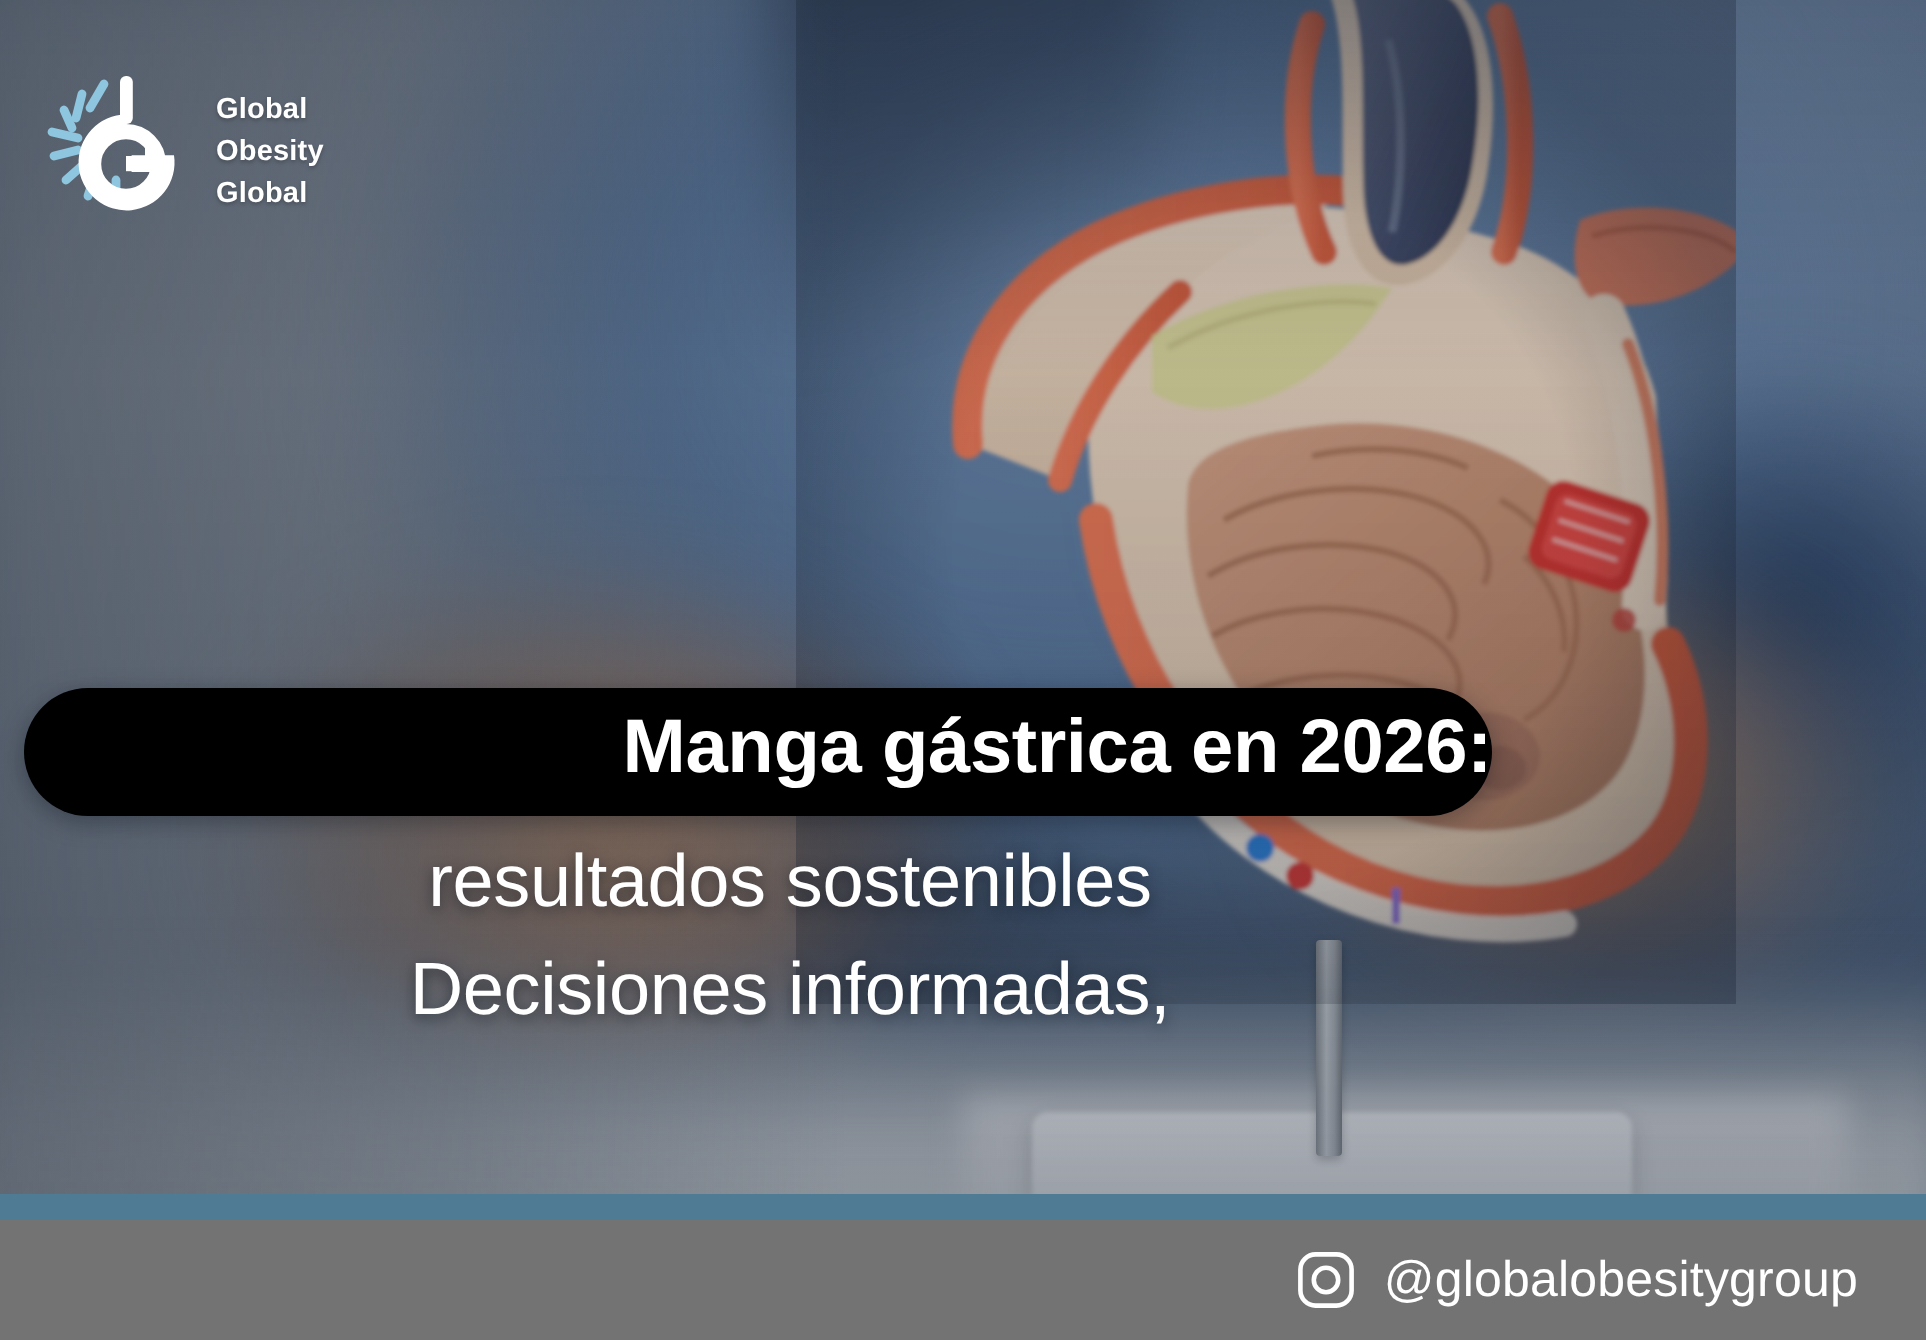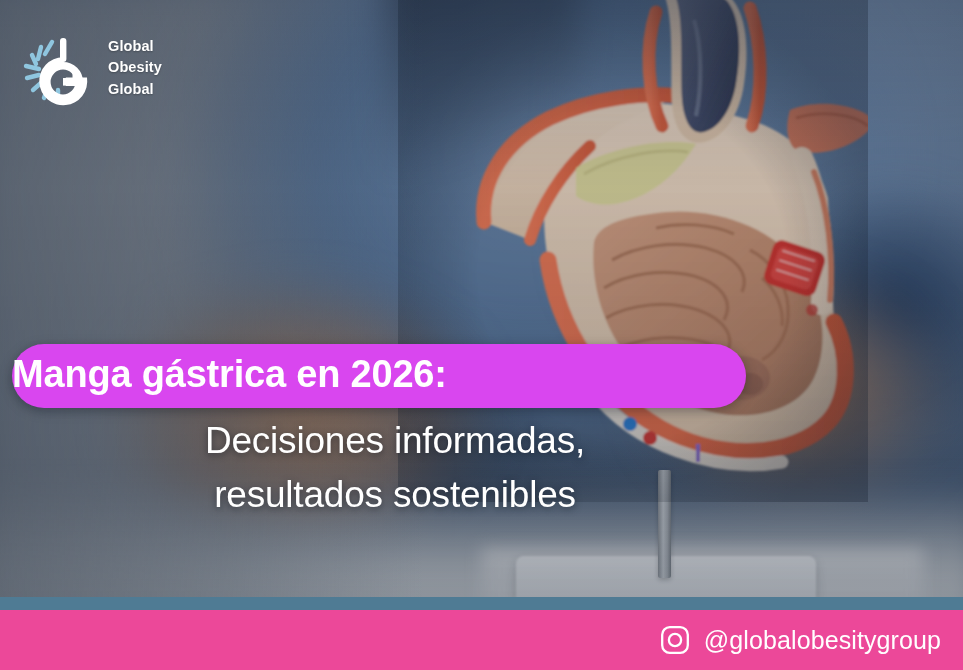--- a/index.html
+++ b/index.html
@@ -106,42 +106,42 @@
     background:linear-gradient(180deg, rgba(20,30,48,.30) 0%, rgba(20,30,48,.18) 28%, rgba(18,28,46,.26) 62%, rgba(18,28,46,.34) 100%);
   }
   .overlay-left{
     position:absolute; left:0; top:0; width:44%; height:100%;
     background:linear-gradient(90deg, rgba(60,70,84,.55) 0%, rgba(60,70,84,.30) 55%, rgba(60,70,84,0) 100%);
   }
 
   
   .logo{
     position:absolute; left:22px; top:28px;
-    display:flex; align-items:center; gap:14px;
+    display:flex; align-items:flex-end; gap:14px;
     z-index:6;
   }
   .logo-mark{ width:72px; height:80px; position:relative; }
   .logo-mark svg{ width:100%; height:100%; display:block; }
   .logo-text{
     color:#ffffff;
     font-size:14.5px;
     font-weight:600;
     line-height:1.45;
     letter-spacing:.1px;
     text-shadow:0 1px 2px rgba(0,0,0,.28);
   }
   .logo-text div{ white-space:nowrap; }
 
   
   .title-pill{
     position:absolute; left:12px; top:344px;
     width:734px; height:64px;
-    background:#d946ef;
+    background:#000000;
     border-radius:34px;
-    display:flex; align-items:center; justify-content:flex-start;
+    display:flex; align-items:center; justify-content:flex-end;
     z-index:6;
     box-shadow:0 3px 12px rgba(6,12,24,.35);
   }
   .title-pill .t{
     color:#ffffff;
     font-size:38px;
     font-weight:700;
     letter-spacing:-.2px;
     white-space:nowrap;
     padding-bottom:3px;
@@ -162,24 +162,24 @@
   .subtitle div{ white-space:nowrap; }
 
   
   .divider{
     position:absolute; left:0; bottom:60px; width:100%; height:13px;
     background:#4f7b94;
     z-index:7;
   }
   .footer{
     position:absolute; left:0; bottom:0; width:100%; height:60px;
-    background:#ec4899;
+    background:#737373;
     z-index:7;
     display:flex; align-items:center; justify-content:flex-end;
-    padding-right:22px;
+    padding-right:34px;
     gap:14px;
   }
   .ig-icon{ width:30px; height:30px; display:block; flex:0 0 auto; }
   .handle{
     color:#ffffff;
     font-size:25px;
     font-weight:400;
     letter-spacing:.1px;
     white-space:nowrap;
   }
@@ -343,22 +343,22 @@
       <div>Obesity</div>
       <div>Global</div>
     </div>
   </div>
 
   <div class="title-pill">
     <span class="t">Manga gástrica en 2026:</span>
   </div>
 
   <div class="subtitle">
+    <div>resultados sostenibles</div>
     <div>Decisiones informadas,</div>
-    <div>resultados sostenibles</div>
   </div>
 
   <div class="divider"></div>
   <div class="footer">
     <span class="ig-icon">
       <svg viewBox="0 0 30 30" xmlns="http://www.w3.org/2000/svg">
         <rect x="2.2" y="2.2" width="25.6" height="25.6" rx="7.6" fill="none" stroke="#ffffff" stroke-width="2.3"></rect>
         <circle cx="15" cy="15" r="6.1" fill="none" stroke="#ffffff" stroke-width="2.3"></circle>
       </svg>
     </span>

